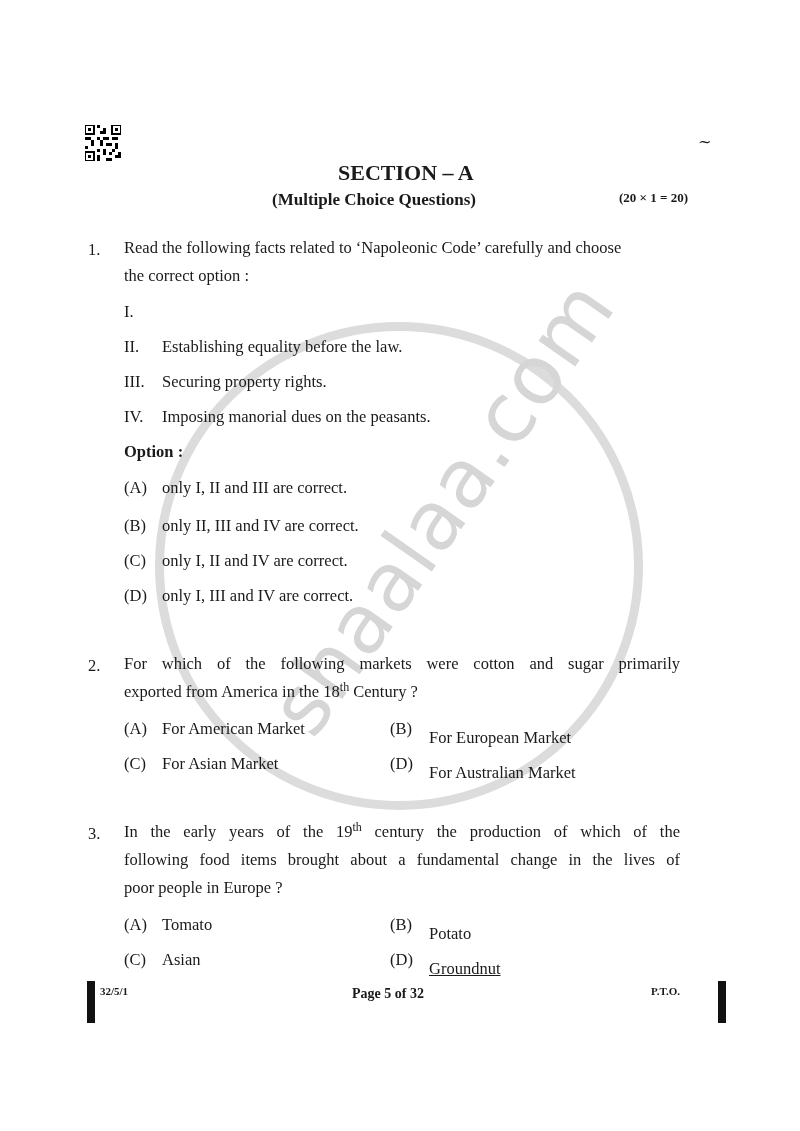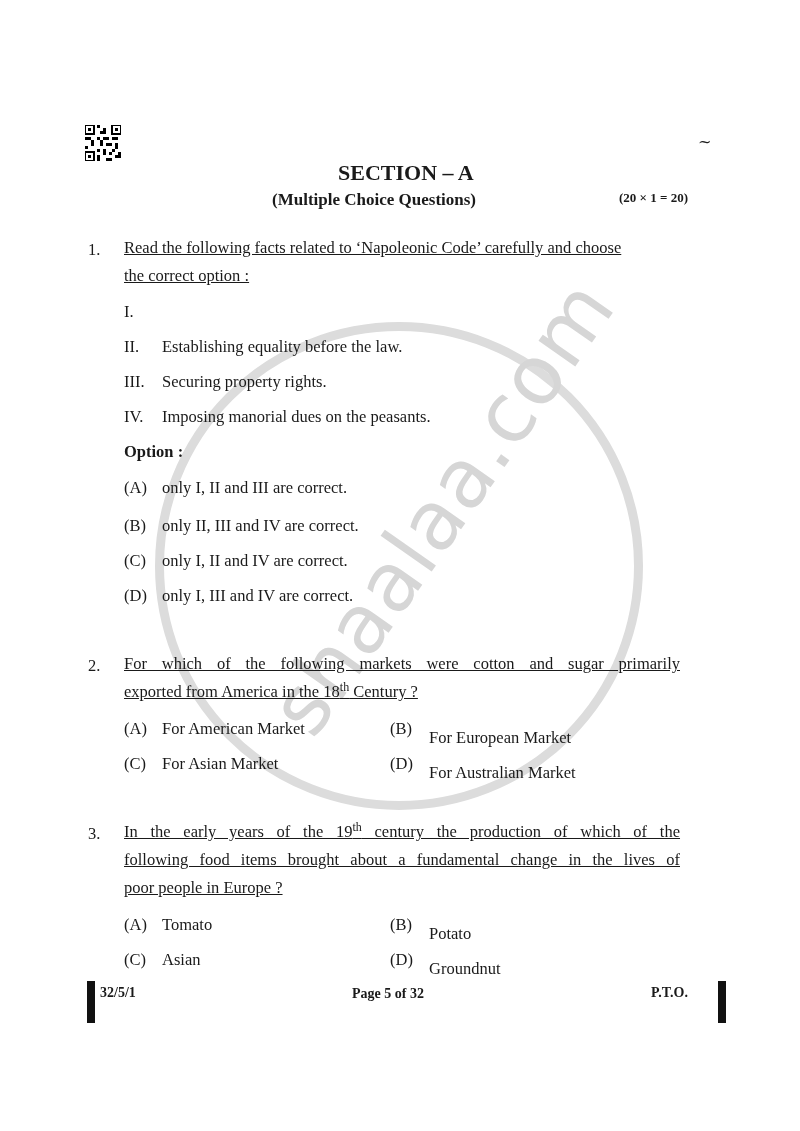--- a/index.html
+++ b/index.html
@@ -19,31 +19,31 @@
     }
     .qr { position: absolute; left: 85px; top: 125px; width: 36px; height: 36px; z-index: 1; }
     .tilde { position: absolute; left: 698px; top: 132px; font-size: 16px; z-index: 1; }
     .abs { position: absolute; z-index: 1; white-space: nowrap; }
     .txt { font-family: "Liberation Serif", "DejaVu Serif", serif; font-size: 16.5px; }
     .bold { font-weight: bold; }
     .section-title { left: 338px; top: 160px; font-size: 22px; }
     .section-sub { left: 272px; top: 190px; font-size: 17px; }
     .marks { left: 619px; top: 190px; font-size: 13px; }
     .qnum { left: 88px; }
-    .qtext { left: 124px; width: 556px; white-space: normal; line-height: 28px; text-decoration: underline; }
+    .qtext { left: 124px; width: 556px; white-space: normal; line-height: 28px; }
     .justify { text-align: justify; text-align-last: justify; }
     .roman-num { left: 124px; }
     .roman-text { left: 162px; }
     .opt-label { left: 124px; }
     .opt-text { left: 162px; }
     .opt-label2 { left: 390px; }
     .opt-text2 { left: 429px; margin-top: 9px; }
     sup { font-size: 12px; vertical-align: 6px; line-height: 0; }
     .footer-bar { position: absolute; width: 8px; height: 42px; background: #111; z-index: 1; }
-    .footer { font-family: "Liberation Serif", "DejaVu Serif", serif; font-weight: bold; font-size: 14px; }
+    .footer { font-family: "Liberation Serif", "DejaVu Serif", serif; font-weight: bold; font-size: 11px; }
   </style>
 </head>
 <body>
 
 <div class="page">
 
   <div class="watermark-circle"></div>
   <div class="watermark-text">shaalaa.com</div>
 
   <svg class="qr" viewBox="0 0 12 12" shape-rendering="crispEdges">
@@ -127,21 +127,21 @@
     <div>poor people in Europe ?</div>
   </div>
 
   <div class="abs txt opt-label" style="top:915px;">(A)</div>
   <div class="abs txt opt-text" style="top:915px;">Tomato</div>
   <div class="abs txt opt-label2" style="top:915px;">(B)</div>
   <div class="abs txt opt-text2" style="top:915px;">Potato</div>
   <div class="abs txt opt-label" style="top:950px;">(C)</div>
   <div class="abs txt opt-text" style="top:950px;">Asian</div>
   <div class="abs txt opt-label2" style="top:950px;">(D)</div>
-  <div class="abs txt opt-text2" style="top:950px;">Groundnut</div>
+  <div class="abs txt opt-text2" style="top:950px;text-decoration:underline;">Groundnut</div>
 
   <div class="footer-bar" style="left:87px; top:981px;"></div>
   <div class="abs footer" style="left:100px; top:985px;">32/5/1</div>
   <div class="abs footer" style="left:352px; top:986px; font-size:14px;">Page 5 of 32</div>
   <div class="abs footer" style="left:651px; top:985px;">P.T.O.</div>
   <div class="footer-bar" style="left:718px; top:981px;"></div>
 
 </div>
 
 </body></html>

